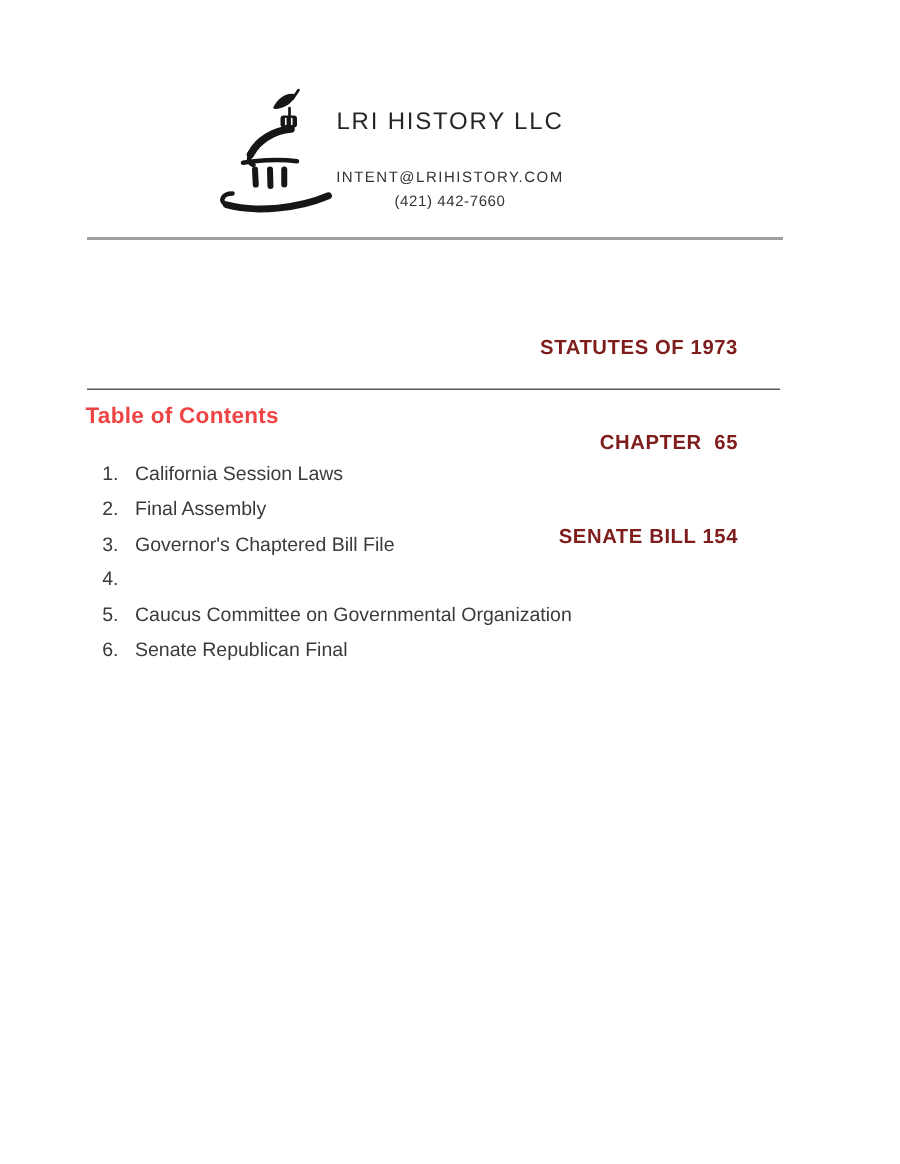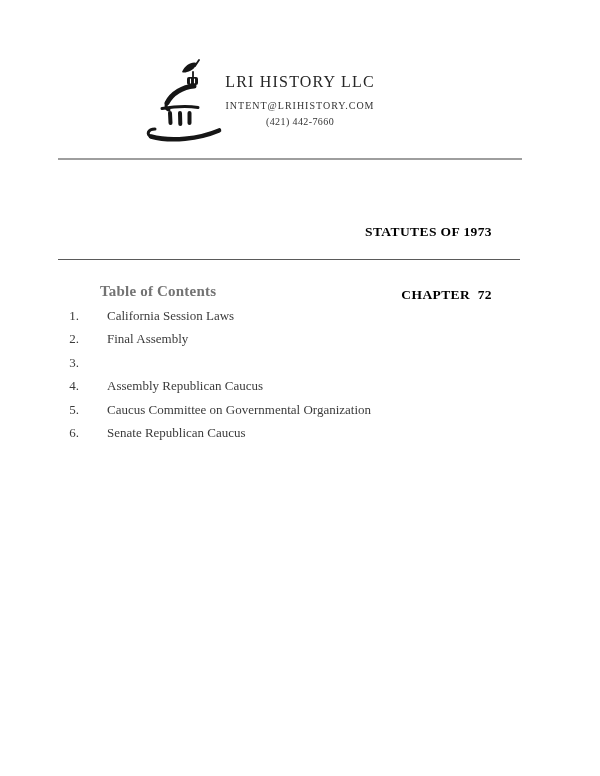--- a/index.html
+++ b/index.html
@@ -2,21 +2,21 @@
 <html><head>
 <meta charset="utf-8">
 <style>
   html, body { margin: 0; padding: 0; background: #ffffff; }
   .page {
     position: relative;
     width: 600px;
     height: 776px;
     background: #ffffff;
     overflow: hidden;
-    font-family: Liberation Serif, serif;
+    font-family: Liberation Sans, sans-serif;
     color: #2e2e2e;
   }
 
   
   .logo {
     position: absolute;
     left: 143px;
     top: 59px;
     width: 80px;
     height: 85px;
@@ -28,21 +28,21 @@
     top: 72px;
     text-align: center;
   }
   .company-name {
     font-size: 16px;
     letter-spacing: 1.2px;
     line-height: 19px;
     color: #262626;
     white-space: pre;
   }
-  .contact-lines { margin-top: 7px; }
+  .contact-lines { margin-top: 20px; }
   .contact-line {
     font-size: 10px;
     letter-spacing: 1px;
     line-height: 15.5px;
     color: #333333;
     white-space: pre;
   }
   .contact-line.phone { letter-spacing: 0.4px; }
 
   
@@ -53,55 +53,54 @@
   
   .case-info {
     position: absolute;
     right: 108px;
     top: 179px;
     text-align: right;
     font-weight: bold;
     font-size: 13.5px;
     line-height: 21px;
     letter-spacing: 0.4px;
-    color: #000000;
+    color: #7f1d1d;
     white-space: pre;
   }
 
   
   .toc-title {
     position: absolute;
     left: 57px;
-    top: 283px;
+    top: 269px;
     font-size: 15px;
     font-weight: bold;
     letter-spacing: 0.2px;
-    color: #737373;
-    margin-left: 43px;
+    color: #ef4444;
   }
   .toc-list {
     position: absolute;
     left: 58px;
     top: 304px;
     margin: 0;
     padding: 0;
     list-style: none;
   }
   .toc-item {
     display: flex;
     line-height: 23.4px;
     font-size: 13px;
     color: #3b3b3b;
   }
   .toc-item .num {
     width: 21px;
     text-align: right;
     flex: 0 0 21px;
   }
-  .toc-item .txt { margin-left: 28px; }
+  .toc-item .txt { margin-left: 11px; }
 </style>
 </head>
 <body>
 
 <div class="page">
 
   <div class="logo">
     <svg viewBox="0 0 80 85" width="80" height="85" aria-hidden="true">
       <g fill="none" stroke="#161616" stroke-linecap="round">
 
@@ -134,46 +133,47 @@
     <div class="contact-lines">
       <div class="contact-line">INTENT@LRIHISTORY.COM</div>
       <div class="contact-line phone">(421) 442-7660</div>
     </div>
   </div>
 
   <div class="rule rule-top"></div>
 
   <div class="case-info">
     <div>STATUTES OF 1973</div>
-    <div>CHAPTER  72</div>
+    <div>CHAPTER  65</div>
+    <div>SENATE BILL 154</div>
   </div>
 
   <div class="rule rule-mid"></div>
 
   <div class="toc-title">Table of Contents</div>
 
   <ol class="toc-list">
     <li class="toc-item">
       <span class="num">1.</span>
       <span class="txt">California Session Laws</span>
     </li>
     <li class="toc-item">
       <span class="num">2.</span>
       <span class="txt">Final Assembly</span>
     </li>
     <li class="toc-item">
       <span class="num">3.</span>
+      <span class="txt">Governor's Chaptered Bill File</span>
     </li>
     <li class="toc-item">
       <span class="num">4.</span>
-      <span class="txt">Assembly Republican Caucus</span>
     </li>
     <li class="toc-item">
       <span class="num">5.</span>
       <span class="txt">Caucus Committee on Governmental Organization</span>
     </li>
     <li class="toc-item">
       <span class="num">6.</span>
-      <span class="txt">Senate Republican Caucus</span>
+      <span class="txt">Senate Republican Final</span>
     </li>
   </ol>
 
 </div>
 
 </body></html>

